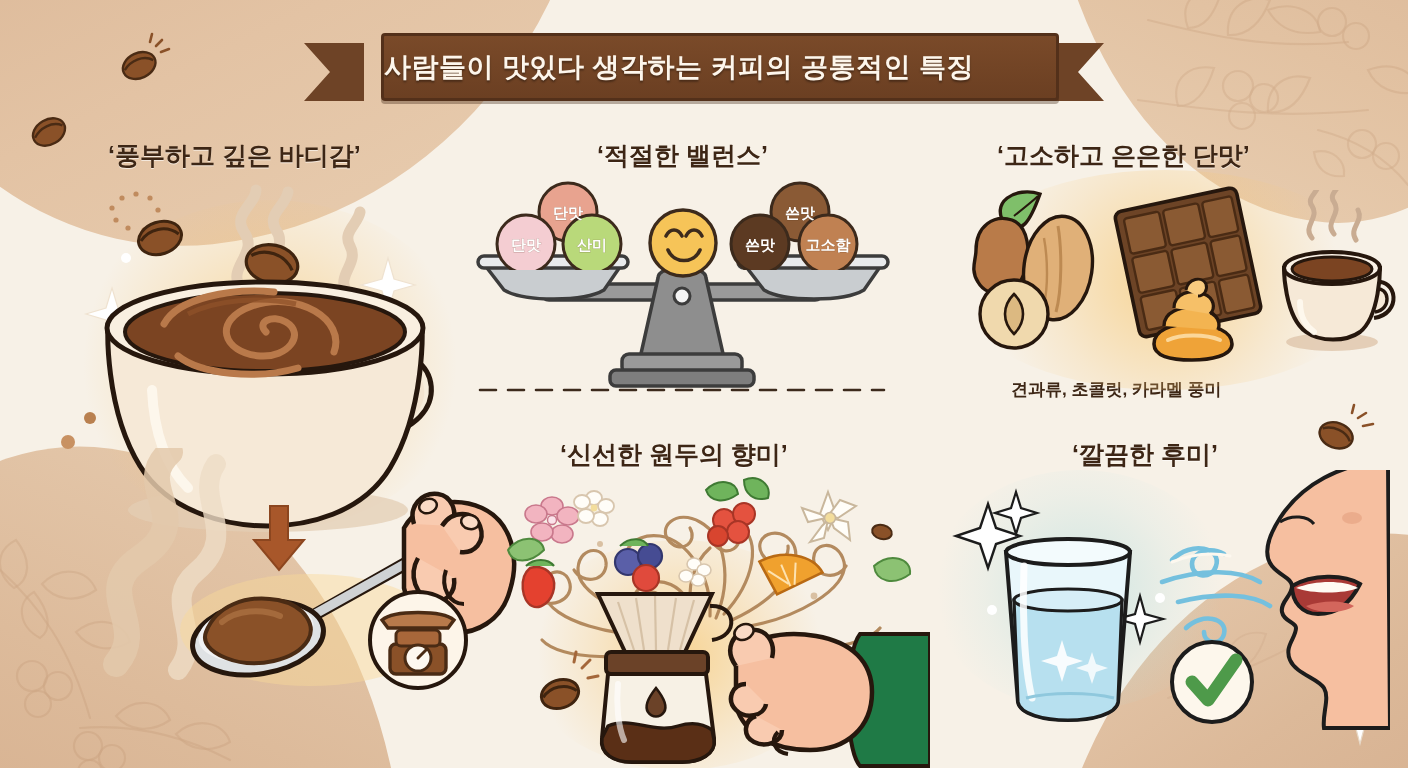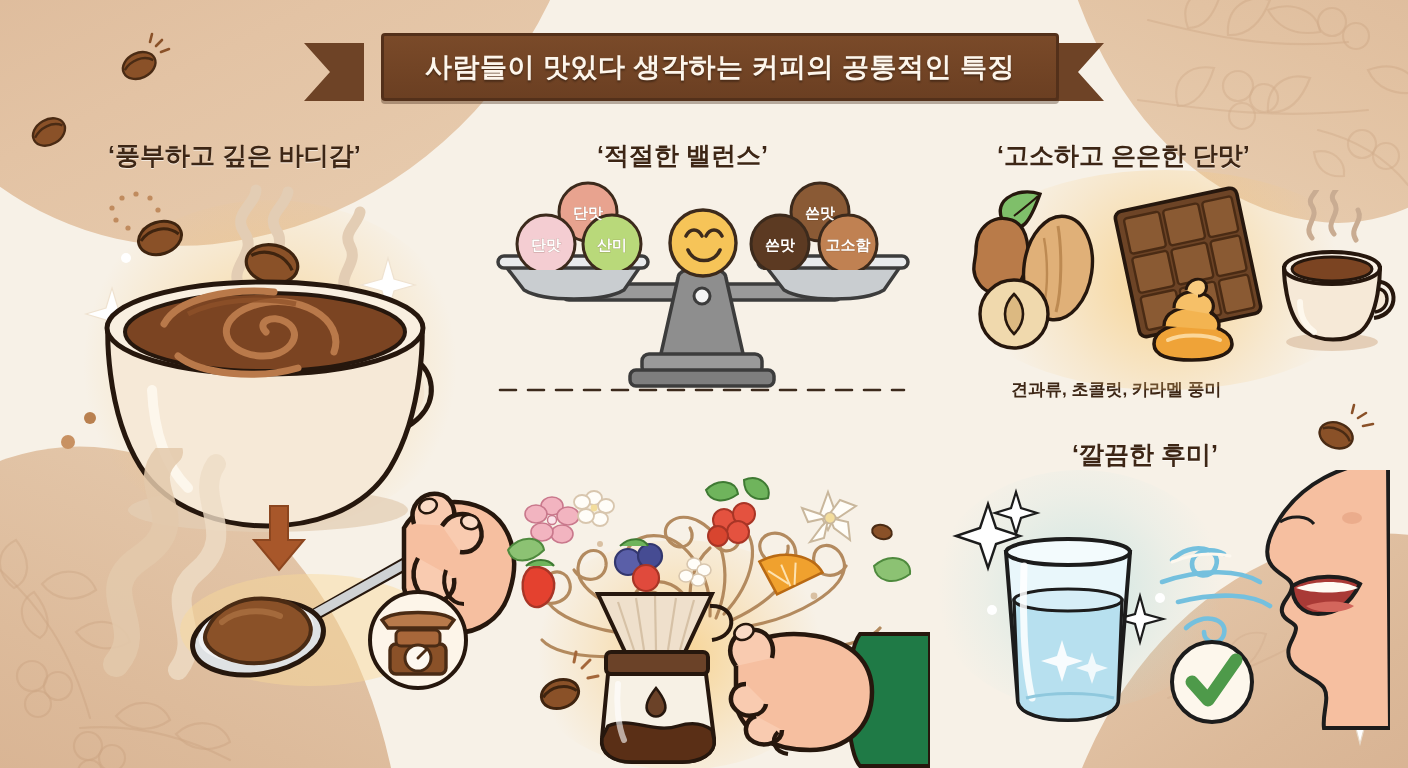--- a/index.html
+++ b/index.html
@@ -51,21 +51,21 @@
   .ribbon-tail{
     position:absolute;top:10px;width:60px;height:58px;
     background:#6e4326;
   }
   .ribbon-tail.left{left:0;clip-path:polygon(0 0,100% 0,100% 100%,0 100%,26px 50%);}
   .ribbon-tail.right{right:0;clip-path:polygon(0 0,100% 0,calc(100% - 26px) 50%,100% 100%,0 100%);}
   .ribbon-body{
     position:absolute;left:45px;right:45px;top:0;height:62px;
     background:linear-gradient(180deg,#7a4a29 0%,#6b3f22 100%);
     border:3px solid #53301a;border-radius:4px;
-    display:flex;align-items:center;justify-content:center;
+    display:flex;align-items:center;
     box-shadow:0 3px 0 rgba(60,34,18,.35);
     margin-left:32px;
   }
   .ribbon-title{
     color:#fdf6ec;font-size:27px;font-weight:bold;letter-spacing:.5px;
     white-space:nowrap;text-shadow:0 2px 2px rgba(0,0,0,.35);
   }
 
   
   .heading{
@@ -90,21 +90,21 @@
   }
   .glow-cool{
     position:absolute;border-radius:50%;
     background:radial-gradient(circle,rgba(150,214,220,.42) 0%,rgba(180,225,228,.16) 50%,rgba(180,225,228,0) 74%);
   }
   .art{position:absolute;}
 
   
   .panel{position:absolute;}
   .p-body{left:60px;top:180px;width:440px;height:500px;}
-  .p-balance{left:492px;top:180px;width:420px;height:230px;}
+  .p-balance{left:472px;top:180px;width:420px;height:230px;}
   .p-sweet{left:960px;top:180px;width:420px;height:210px;}
   .p-aroma{left:480px;top:470px;width:460px;height:295px;}
   .p-finish{left:940px;top:470px;width:450px;height:260px;}
 
   .chip-label{
     font-size:15px;font-weight:bold;fill:#ffffff;
     paint-order:stroke;stroke:rgba(90,55,30,.35);stroke-width:.6px;
   }
 </style>
 </head>
@@ -206,20 +206,21 @@
     <div class="ribbon-tail left"></div>
     <div class="ribbon-tail right"></div>
     <div class="ribbon-body">
       <span class="ribbon-title">사람들이 맛있다 생각하는 커피의 공통적인 특징</span>
     </div>
   </div>
 
   <div class="heading h-body">‘풍부하고 깊은 바디감’</div>
   <div class="heading h-sweet">‘고소하고 은은한 단맛’</div>
   <div class="heading h-balance">‘적절한 밸런스’</div>
+  <div class="heading h-aroma">‘신선한 원두의 향미’</div>
   <div class="heading h-finish">‘깔끔한 후미’</div>
   <div class="caption cap-sweet">견과류, 초콜릿, 카라멜 풍미</div>
 
   <div class="panel p-body">
     <div class="glow" style="left:10px;top:20px;width:400px;height:330px;"></div>
 
     <svg class="art" style="left:0;top:0;" width="440" height="500" viewBox="0 0 440 500">
 
       <g fill="none" stroke="#e3cdb4" stroke-width="11" stroke-linecap="round">
         <path d="M182 110 C164 88 200 74 184 52 C172 34 196 24 196 10"></path>

